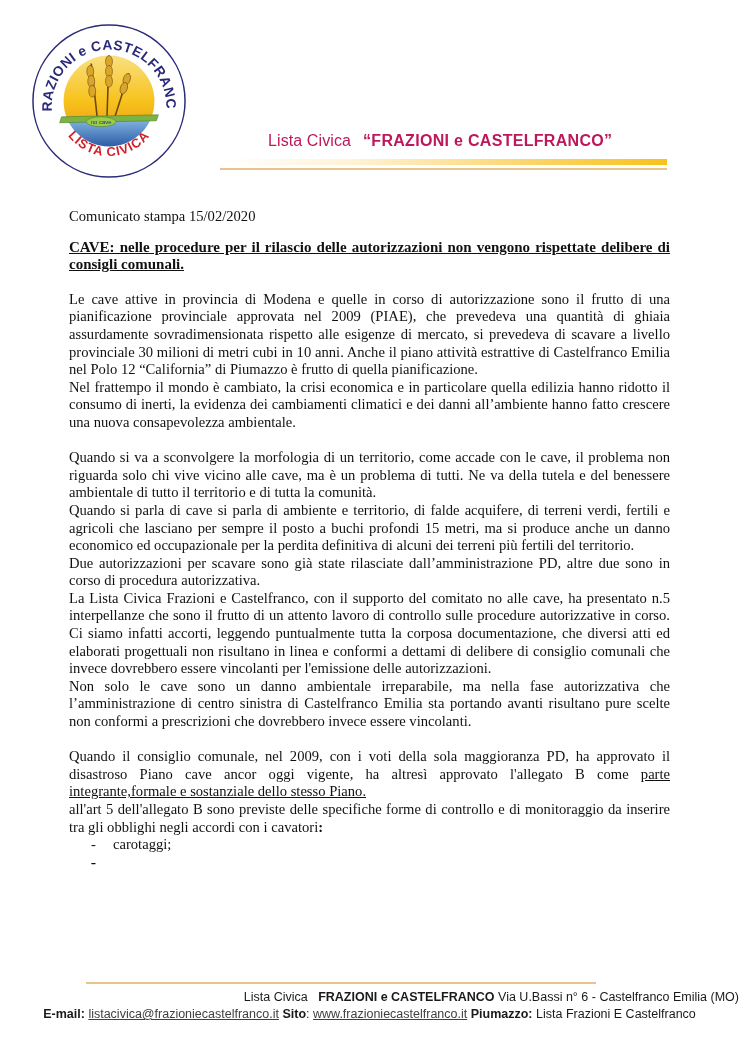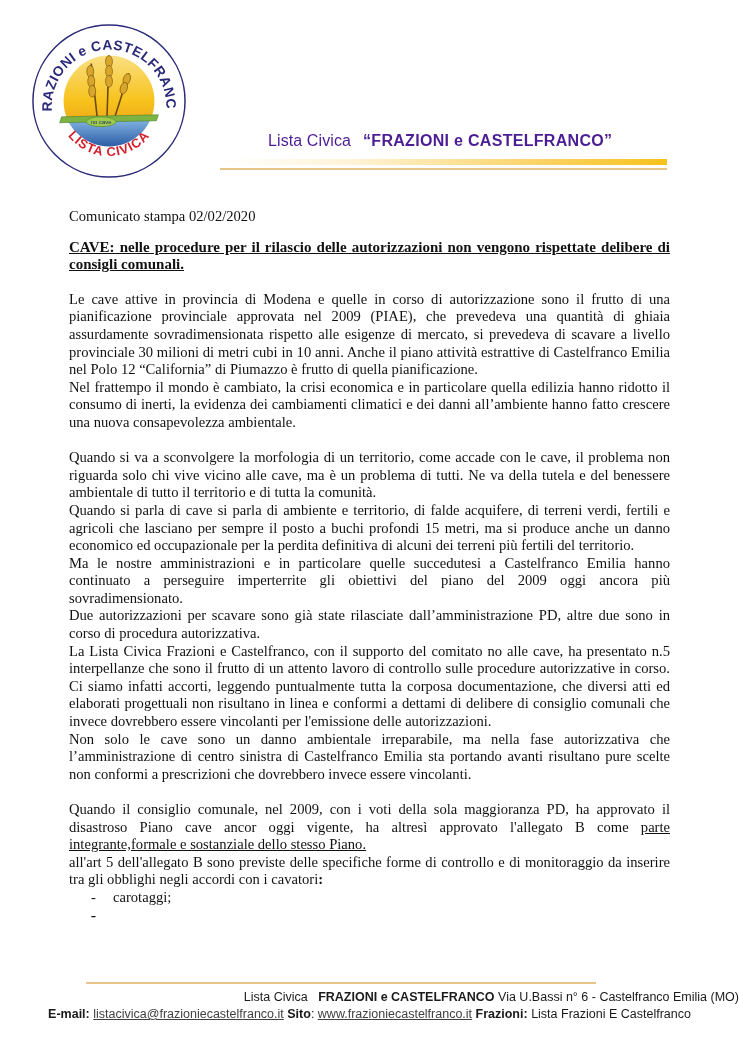--- a/index.html
+++ b/index.html
@@ -5,21 +5,21 @@
     html, body { margin: 0; padding: 0; background: #ffffff; }
     body { width: 739px; height: 1045px; position: relative; overflow: hidden; }
     .page { position: absolute; left: 0; top: 0; width: 739px; height: 1045px; background: #fff; }
 
     
     .logo { position: absolute; left: 30px; top: 22px; width: 158px; height: 158px; }
 
     
     .header-title {
       position: absolute; left: 268px; top: 132px;
-      font-family: "Liberation Sans", sans-serif; font-size: 16px; color: #4c1d95;
+      font-family: "Liberation Sans", sans-serif; font-size: 16px; color: #be185d;
       white-space: nowrap; letter-spacing: 0.1px;
     }
     .header-title .org { font-weight: bold; margin-left: 12px; letter-spacing: 0.3px; }
     .header-bar {
       position: absolute; left: 220px; top: 159px; width: 447px; height: 6px;
       background: linear-gradient(to right, rgba(255,255,255,0) 0%, #fff3d6 30%, #fbd46a 70%, #f7c21b 100%);
     }
     .header-line {
       position: absolute; left: 220px; top: 168px; width: 447px; height: 1.5px;
       background: #e8c48a;
@@ -110,29 +110,28 @@
     </text>
   </svg>
 
   <div class="header-title">
     <span>Lista Civica</span><span class="org">“FRAZIONI  e CASTELFRANCO”</span>
   </div>
   <div class="header-bar"></div>
   <div class="header-line"></div>
 
   <div class="content">
-    <p class="date">Comunicato stampa 02/02/2020</p>
+    <p class="date">Comunicato stampa 15/02/2020</p>
     <p class="title">CAVE: nelle procedure per il rilascio delle autorizzazioni non vengono rispettate delibere di consigli comunali.</p>
 
     <p>Le cave attive in provincia di Modena e quelle in corso di autorizzazione sono il frutto di una pianificazione provinciale approvata nel 2009 (PIAE), che prevedeva una quantità di ghiaia assurdamente sovradimensionata rispetto alle esigenze di mercato, si prevedeva di scavare a livello provinciale 30 milioni di metri cubi in 10 anni. Anche il piano attività estrattive di Castelfranco Emilia nel Polo 12 “California” di Piumazzo è frutto di quella pianificazione.</p>
     <p> Nel frattempo il mondo è cambiato, la crisi economica e in particolare quella edilizia hanno ridotto il consumo di inerti, la evidenza dei cambiamenti climatici e dei danni all’ambiente hanno fatto crescere una nuova consapevolezza ambientale.</p>
     <div class="gap"></div>
     <p>Quando si va a sconvolgere la morfologia di un territorio, come accade con le cave, il problema non riguarda solo chi vive vicino alle cave, ma è un problema di tutti. Ne va della tutela e del benessere ambientale di tutto il territorio e di tutta la comunità.</p>
     <p>Quando si parla di cave si parla di ambiente e territorio, di falde acquifere, di terreni verdi, fertili e agricoli che lasciano per sempre il posto a buchi profondi 15 metri, ma si produce anche un danno economico ed occupazionale per la perdita definitiva di alcuni dei terreni più fertili del territorio.</p>
-    <p>Ma le nostre amministrazioni e in particolare quelle succedutesi a Castelfranco Emilia hanno continuato a perseguire imperterrite gli obiettivi del piano del 2009 oggi ancora più sovradimensionato.</p>
     <p>Due autorizzazioni per scavare sono già state rilasciate dall’amministrazione PD, altre due sono in corso di procedura autorizzativa.</p>
     <p>La Lista Civica Frazioni e Castelfranco, con il supporto del comitato no alle cave, ha presentato n.5 interpellanze che sono il frutto di un attento lavoro di controllo sulle procedure autorizzative in corso. Ci siamo infatti accorti, leggendo puntualmente tutta la corposa documentazione, che diversi atti ed elaborati progettuali non risultano in linea e conformi a dettami di delibere di consiglio comunali che invece dovrebbero essere vincolanti per l'emissione delle autorizzazioni.</p>
     <p>Non solo le cave sono un danno ambientale irreparabile, ma nella fase autorizzativa che l’amministrazione di centro sinistra di Castelfranco Emilia sta portando avanti risultano pure scelte non conformi a prescrizioni che dovrebbero invece essere vincolanti.</p>
     <div class="gap"></div>
     <p><span>Quando il consiglio comunale, nel 2009, con i voti della sola maggioranza PD, ha approvato il disastroso Piano cave ancor oggi vigente, ha altresì approvato l'allegato B come </span><span class="u">parte integrante,formale e sostanziale dello stesso Piano.</span></p>
     <p><span>all'art 5 dell'allegato B sono previste delle specifiche forme di controllo e di monitoraggio da inserire tra gli obblighi negli accordi con i cavatori</span><b>:</b></p>
     <ul class="list">
       <li><span class="dash">-</span><span>carotaggi;</span></li>
       <li><span class="dash">-</span></li>
       <li><span class="dash">-</span></li>
@@ -143,16 +142,16 @@
   <div class="footer1">
     <span>Lista Civica</span>&nbsp;&nbsp;
     <span class="b">FRAZIONI e CASTELFRANCO</span>
     <span>Via U.Bassi  n° 6  - Castelfranco Emilia (MO)</span>
   </div>
   <div class="footer2">
     <span class="b">E-mail:</span>
     <a>listacivica@frazioniecastelfranco.it</a>
     <span class="b">Sito</span><span>:</span>
     <a>www.frazioniecastelfranco.it</a>
-    <span class="b">Frazioni:</span>
+    <span class="b">Piumazzo:</span>
     <span>Lista Frazioni E Castelfranco</span>
   </div>
 </div>
 
 </body></html>

